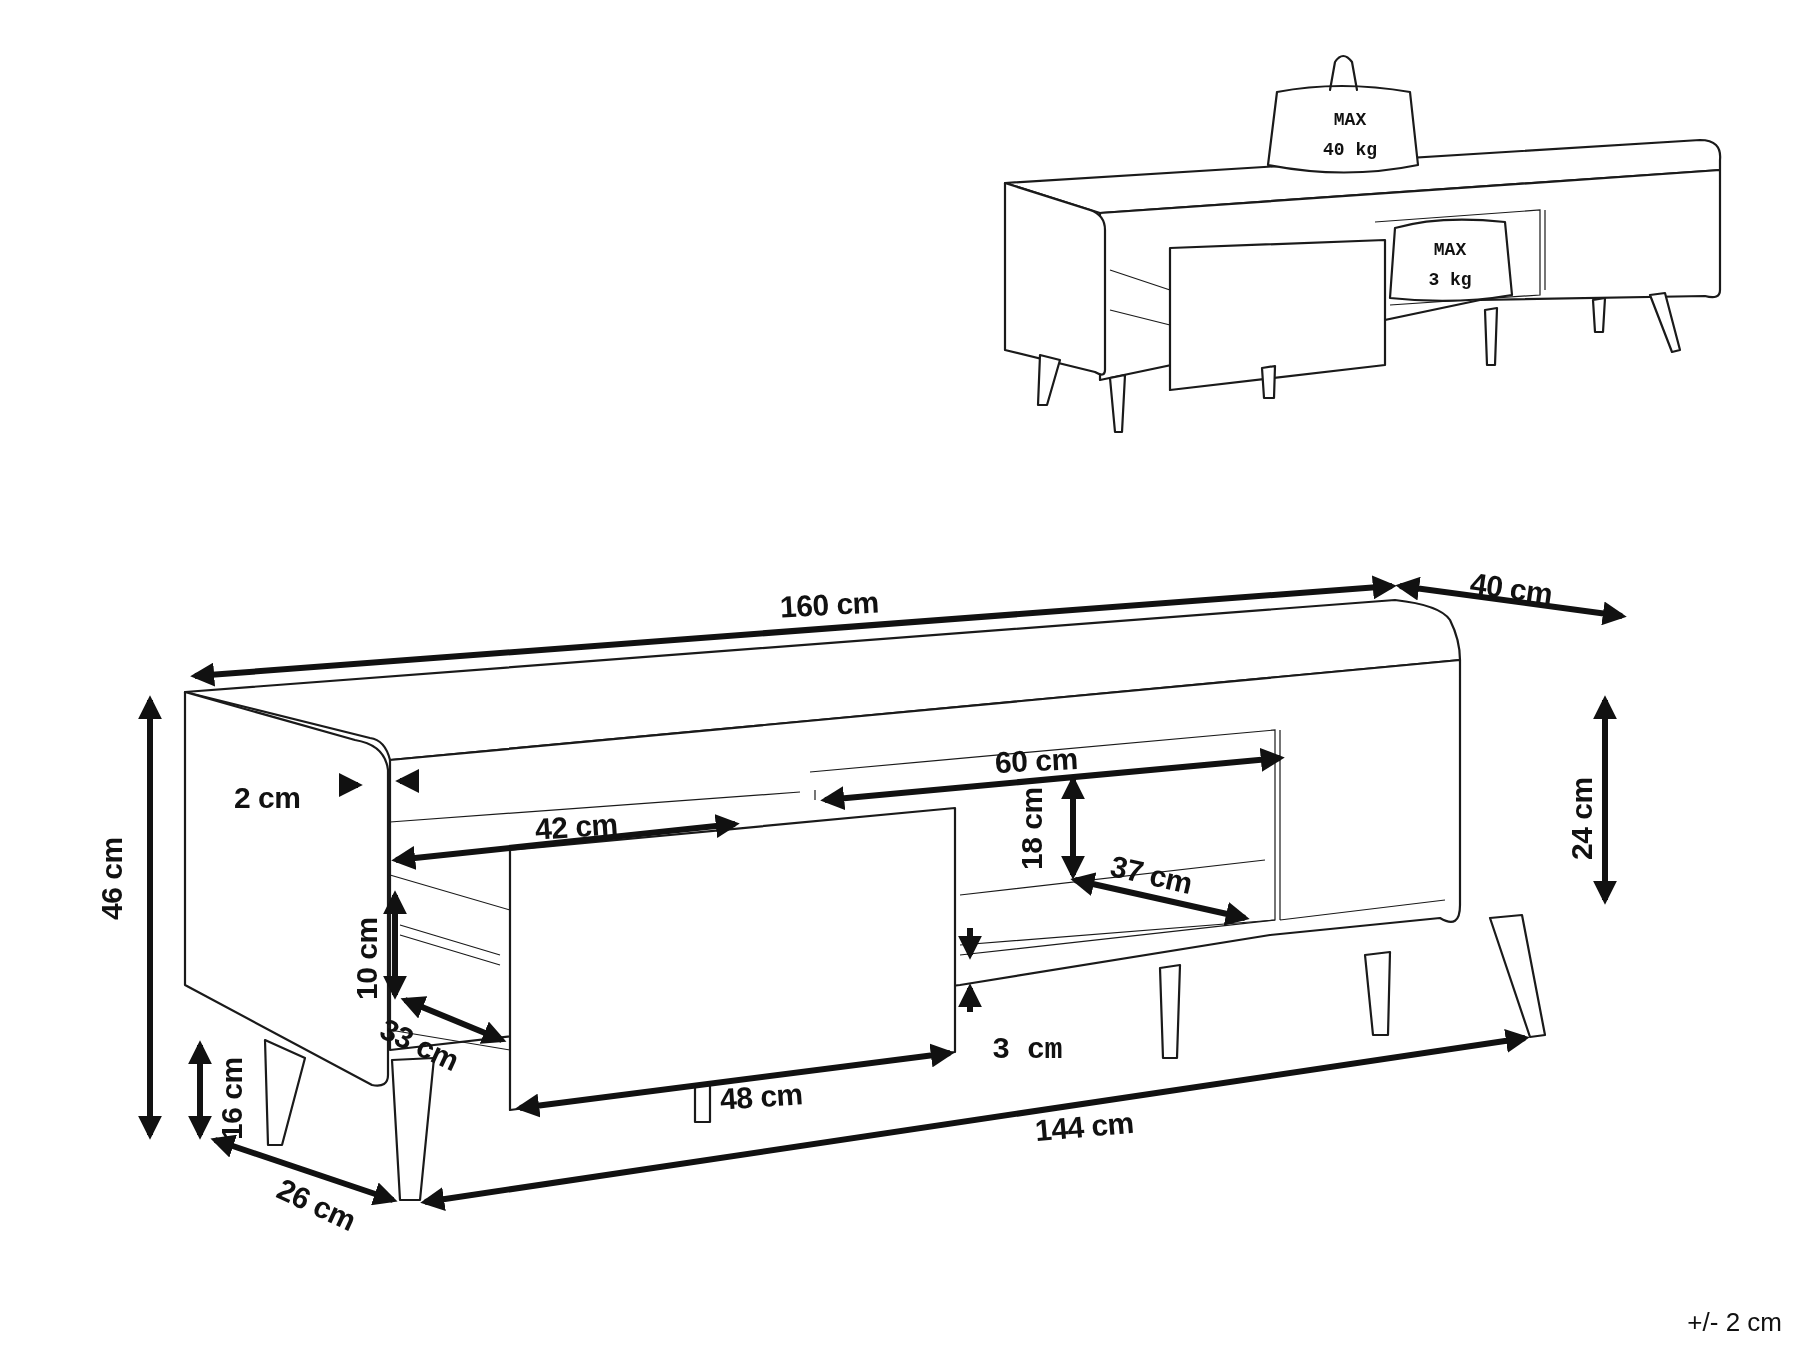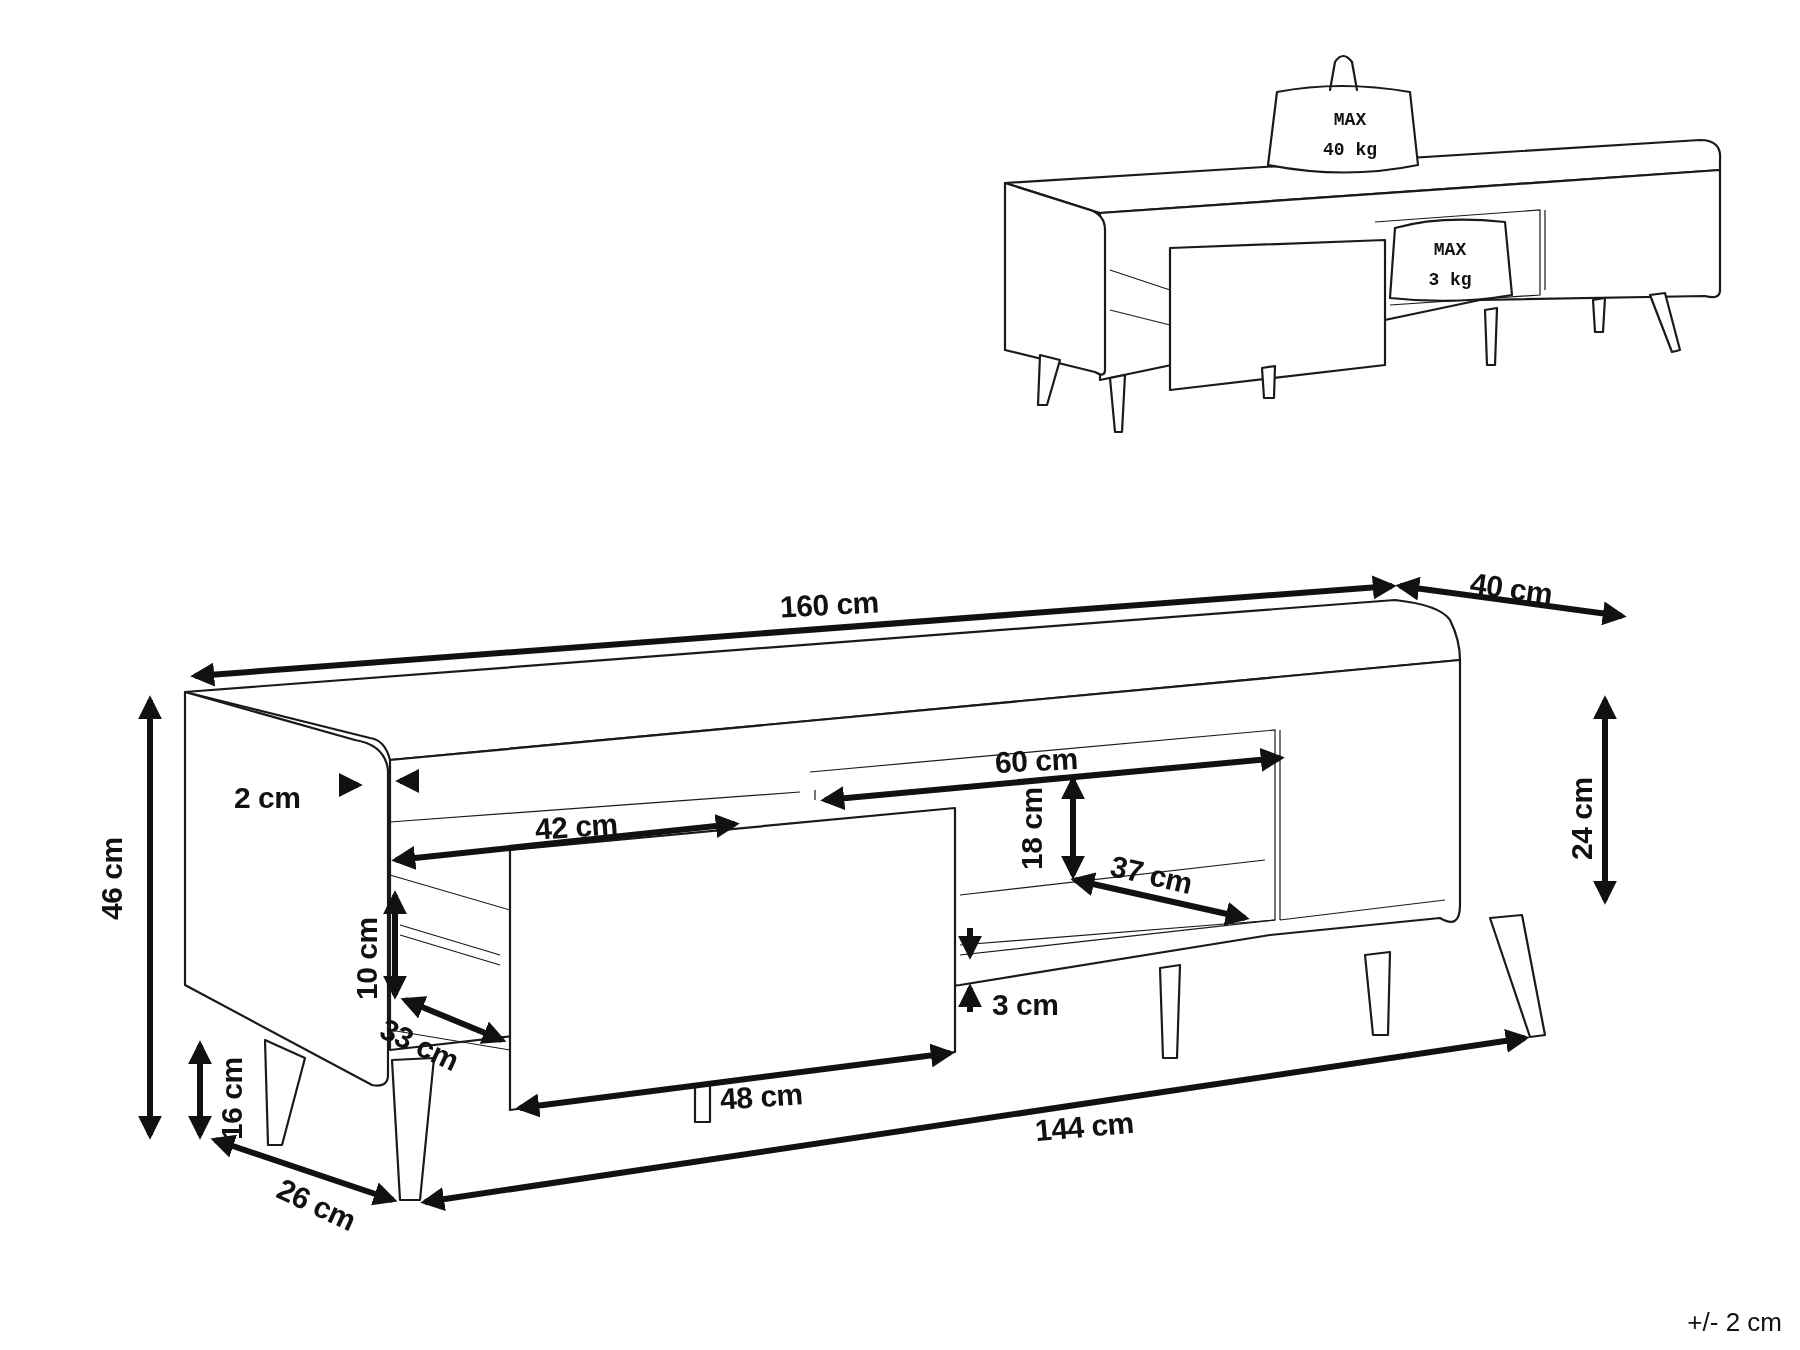--- a/index.html
+++ b/index.html
@@ -115,18 +115,18 @@
 <div class="lbl" style="left:95px;top:920px;transform:rotate(-90deg);transform-origin:left top;">46 cm</div>
 <div class="lbl" style="left:234px;top:768px;margin-top:13px;">2 cm</div>
 <div class="lbl" style="left:535px;top:810px;transform:rotate(-4deg);">42 cm</div>
 <div class="lbl" style="left:995px;top:744px;transform:rotate(-3deg);">60 cm</div>
 <div class="lbl" style="left:1015px;top:870px;transform:rotate(-90deg);transform-origin:left top;">18 cm</div>
 <div class="lbl" style="left:1110px;top:858px;transform:rotate(13deg);">37 cm</div>
 <div class="lbl" style="left:1565px;top:860px;transform:rotate(-90deg);transform-origin:left top;">24 cm</div>
 <div class="lbl" style="left:350px;top:1000px;transform:rotate(-90deg);transform-origin:left top;">10 cm</div>
 <div class="lbl" style="left:378px;top:1028px;transform:rotate(25deg);">33 cm</div>
 <div class="lbl" style="left:720px;top:1080px;transform:rotate(-4deg);">48 cm</div>
-<div class="lbl" style="left:992px;top:988px;">3 cm</div>
+<div class="lbl" style="left:992px;top:1033px;font-family:Liberation Mono, monospace;">3 cm</div>
 <div class="lbl" style="left:215px;top:1140px;transform:rotate(-90deg);transform-origin:left top;">16 cm</div>
 <div class="lbl" style="left:275px;top:1188px;transform:rotate(25deg);">26 cm</div>
 <div class="lbl" style="left:1035px;top:1110px;transform:rotate(-5deg);">144 cm</div>
 
 <div class="tol">+/- 2 cm</div>
 
 </body></html>

